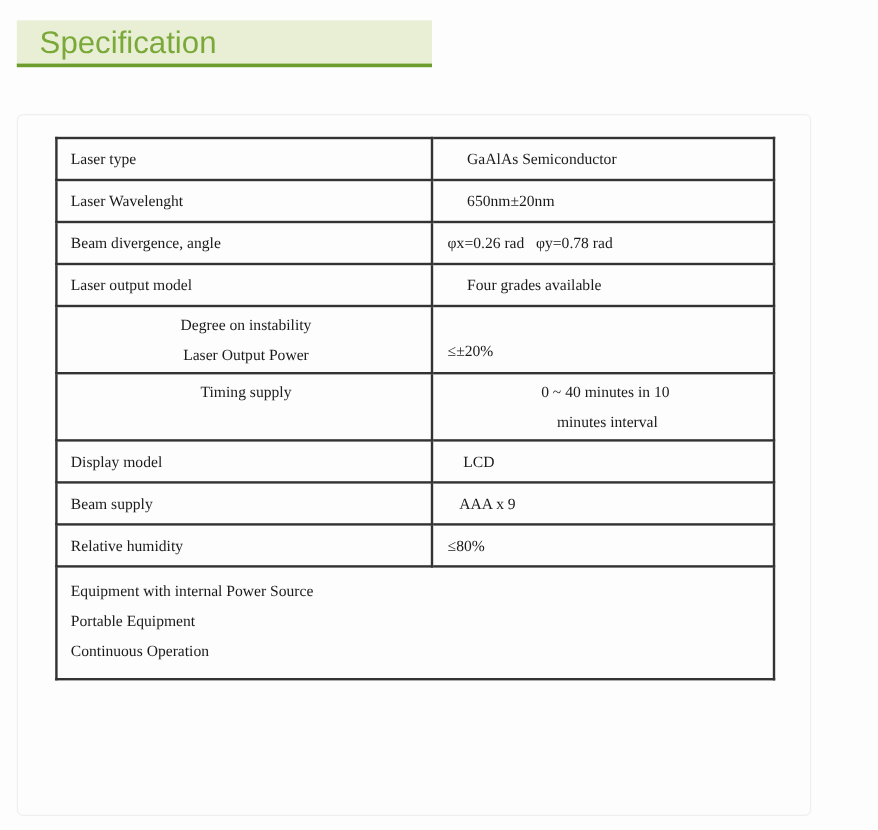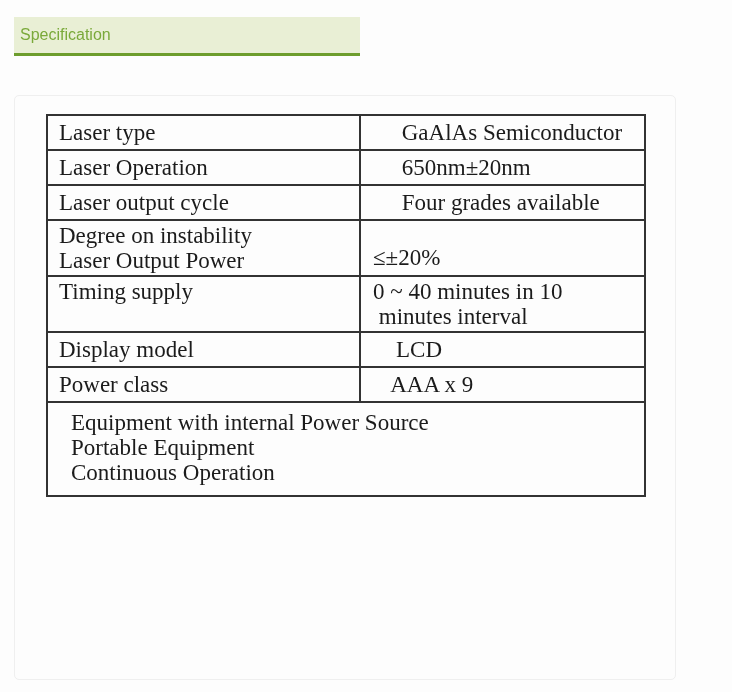--- a/index.html
+++ b/index.html
@@ -22,57 +22,57 @@
   }
   .header-bar{
     position:absolute;left:14px;top:17px;
     width:346px;height:36px;
     background:var(--header_bg);
     border-bottom:3px solid var(--underline_green);
     box-sizing:content-box;
   }
   .header-bar .title{
     display:block;
-    padding-left:6px;
+    padding-left:19px;
     line-height:36px;
-    font-size:16px;
+    font-size:26px;
     color:var(--accent_green);
   }
   .panel{
     position:absolute;left:14px;top:95px;
     width:660px;height:583px;
     background:var(--panel_bg);
     border:1px solid var(--panel_border);
     border-radius:5px;
   }
   table.spec-table{
     position:absolute;left:46px;top:114px;
     width:598px;
     border-collapse:collapse;
     table-layout:fixed;
     font-family:"Liberation Serif","DejaVu Serif","DejaVu Sans",serif;
-    font-size:23px;
+    font-size:13px;
     color:var(--text_color);
   }
   .spec-table td{
     border:2px solid var(--table_border);
     padding:2px 8px;
     line-height:25px;
     height:29px;
     white-space:pre-wrap;
     vertical-align:middle;
     overflow:hidden;
   }
   .spec-table td.label{padding-left:11px;}
   .spec-table td.value{padding-left:12px;}
-  .spec-table td.v-top{vertical-align:top;}
+  .spec-table td.v-top{vertical-align:top;text-align:center;}
   .spec-table td.v-bottom{vertical-align:bottom;padding-bottom:5px;}
   .spec-table td.footer{
     vertical-align:top;
-    padding:7px 8px 7px 23px;
+    padding:7px 8px 7px 11px;
     height:78px;
   }
 </style>
 </head>
 <body>
 
 <div class="header-bar">
   <span class="title">Specification</span>
 </div>
 
@@ -82,44 +82,52 @@
   <colgroup>
     <col style="width:313px">
     <col style="width:285px">
   </colgroup>
   <tbody>
     <tr>
       <td class="label">Laser type</td>
       <td class="value">     GaAlAs Semiconductor</td>
     </tr>
     <tr>
-      <td class="label">Laser Operation</td>
+      <td class="label">Laser Wavelenght</td>
       <td class="value">     650nm±20nm</td>
     </tr>
     <tr>
-      <td class="label">Laser output cycle</td>
+      <td class="label">Beam divergence, angle</td>
+      <td class="value">φx=0.26 rad   φy=0.78 rad</td>
+    </tr>
+    <tr>
+      <td class="label">Laser output model</td>
       <td class="value">     Four grades available</td>
     </tr>
     <tr>
       <td class="label v-top">Degree on instability
 Laser Output Power</td>
       <td class="value v-bottom">≤±20%</td>
     </tr>
     <tr>
       <td class="label v-top">Timing supply</td>
       <td class="value v-top">0 ~ 40 minutes in 10
  minutes interval</td>
     </tr>
     <tr>
       <td class="label">Display model</td>
       <td class="value">    LCD</td>
     </tr>
     <tr>
-      <td class="label">Power class</td>
+      <td class="label">Beam supply</td>
       <td class="value">   AAA x 9</td>
+    </tr>
+    <tr>
+      <td class="label">Relative humidity</td>
+      <td class="value">≤80%</td>
     </tr>
     <tr>
       <td class="footer" colspan="2">Equipment with internal Power Source
 Portable Equipment
 Continuous Operation</td>
     </tr>
   </tbody>
 </table>
 
 </body></html>

